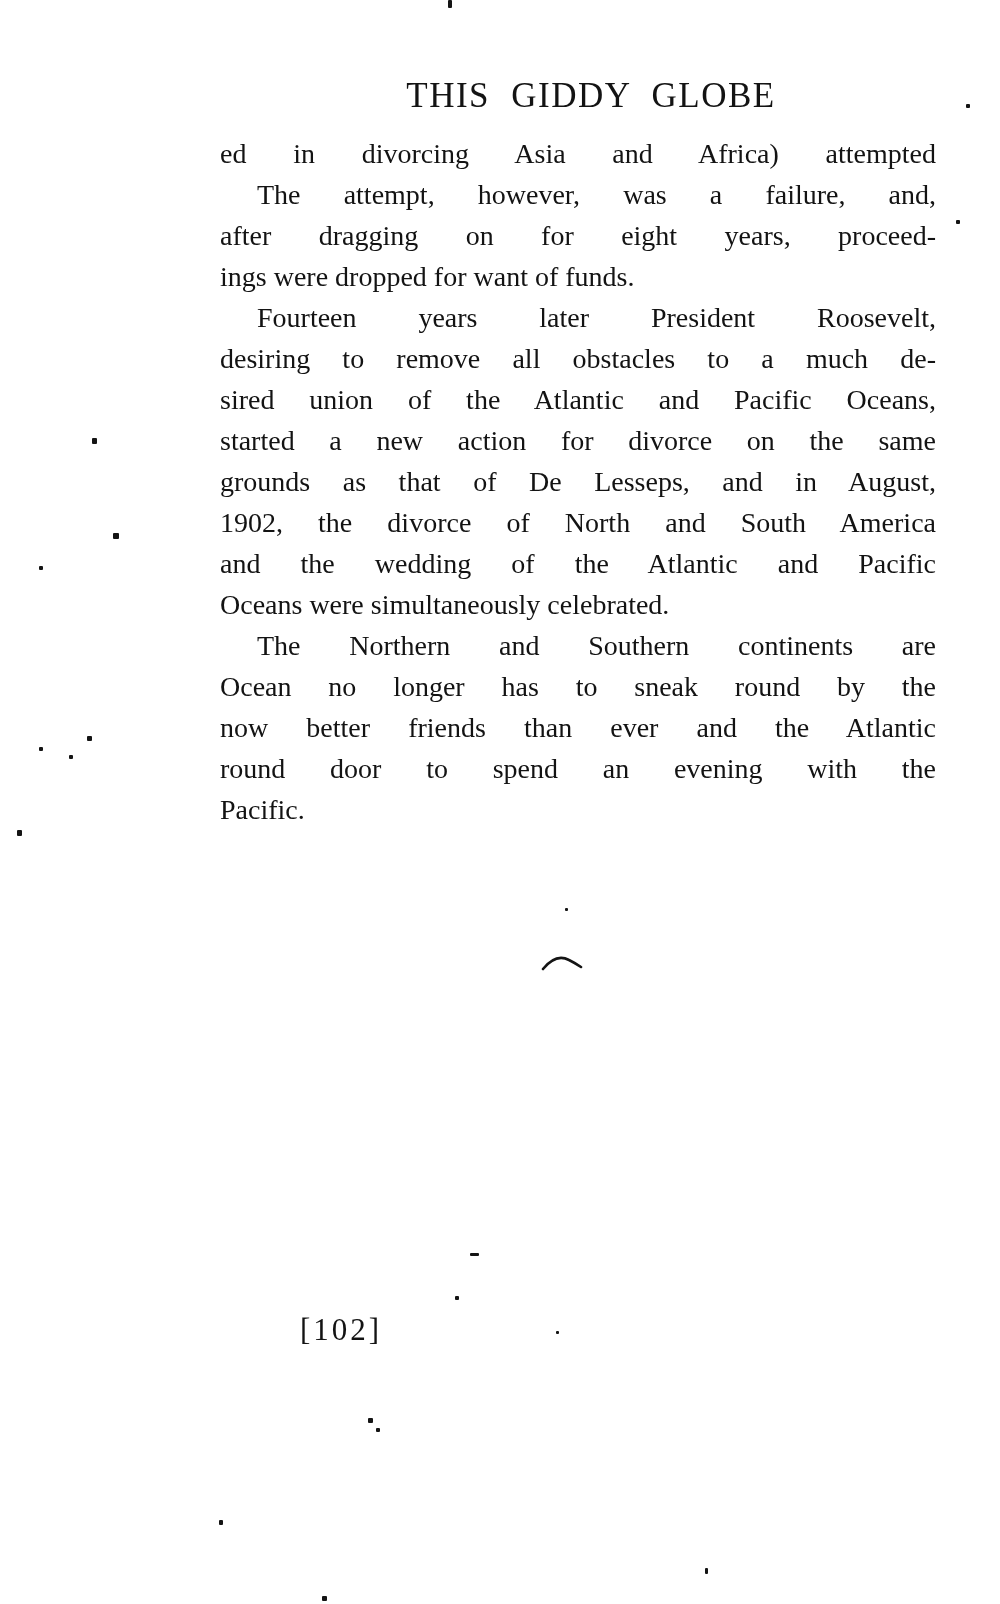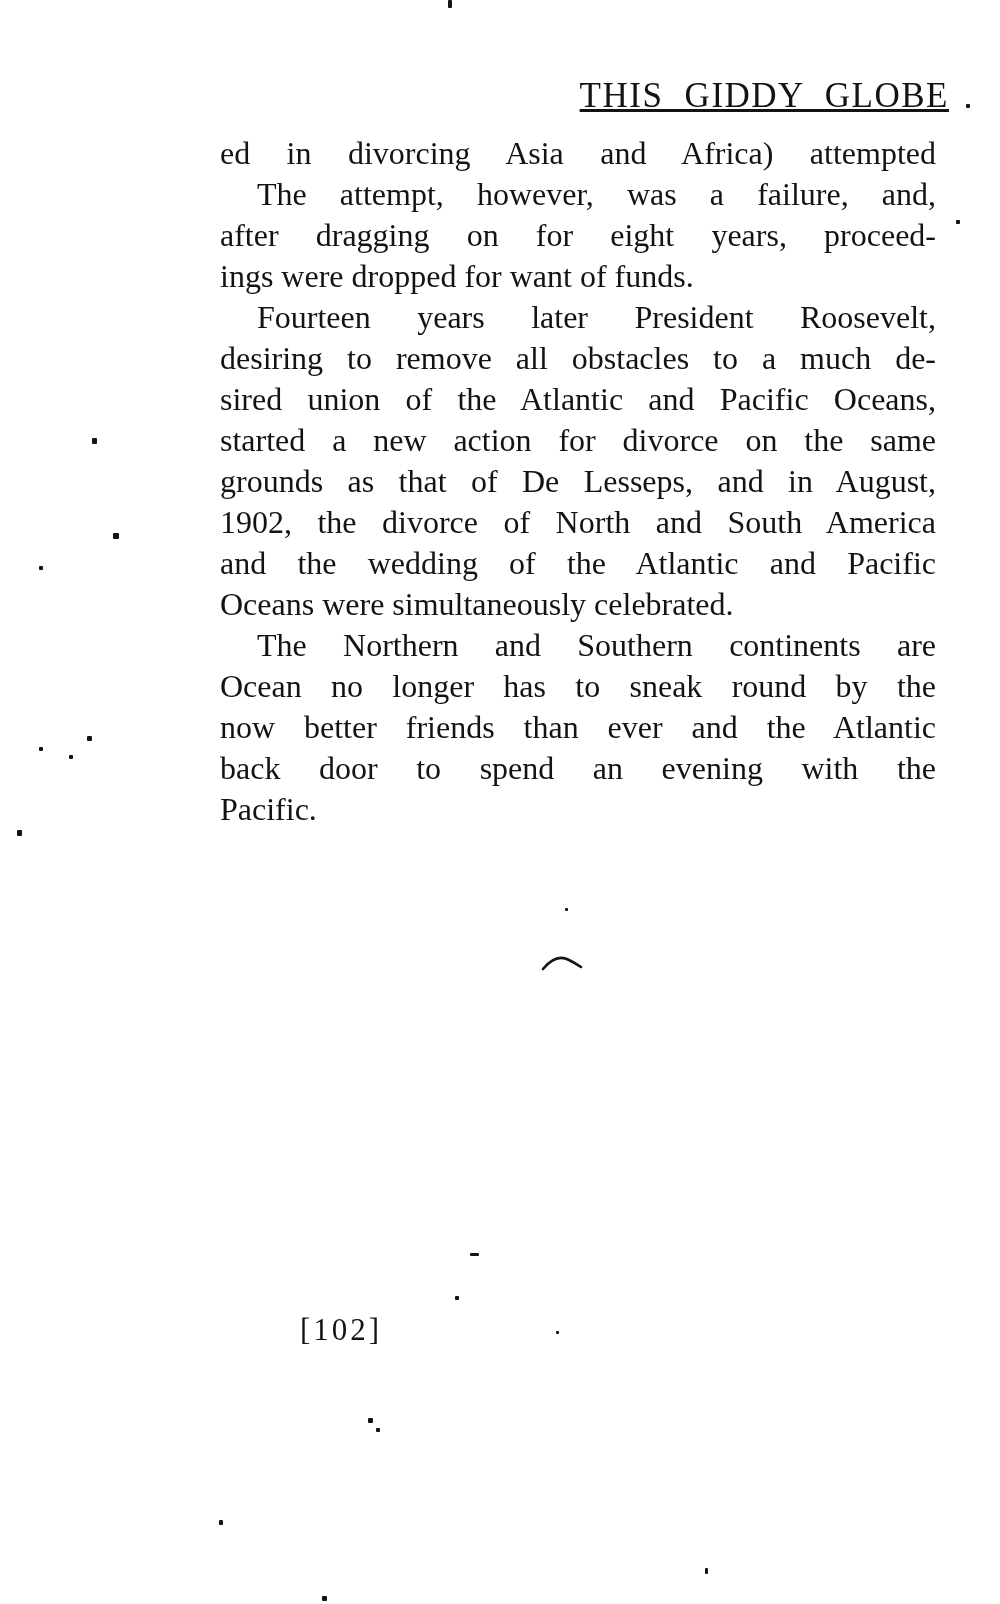--- a/index.html
+++ b/index.html
@@ -14,34 +14,33 @@
   }
   .page {
     position: absolute;
     inset: 0;
   }
   .running-head {
     position: absolute;
     left: 233px;
     top: 76px;
     width: 716px;
-    text-align: right;
+    text-align: center;
     font-size: 35px;
     font-weight: normal;
     letter-spacing: 1.5px;
     word-spacing: 11px;
     white-space: nowrap;
-    text-decoration: underline;
   }
   .text-block {
     position: absolute;
     left: 220px;
     top: 133px;
     width: 716px;
-    font-size: 32px;
+    font-size: 28px;
     line-height: 41px;
   }
   .line {
     text-align: justify;
     text-align-last: justify;
     box-sizing: border-box;
     white-space: nowrap;
   }
   .line.para-end {
     text-align-last: left;
@@ -86,21 +85,21 @@
       <div class="line">desiring to remove all obstacles to a much de-</div>
       <div class="line">sired union of the Atlantic and Pacific Oceans,</div>
       <div class="line">started a new action for divorce on the same</div>
       <div class="line">grounds as that of De Lesseps, and in August,</div>
       <div class="line">1902, the divorce of North and South America</div>
       <div class="line">and the wedding of the Atlantic and Pacific</div>
       <div class="line para-end">Oceans were simultaneously celebrated.</div>
       <div class="line indent">The Northern and Southern continents are</div>
       <div class="line">Ocean no longer has to sneak round by the</div>
       <div class="line">now better friends than ever and the Atlantic</div>
-      <div class="line">back door to spend an evening with the</div>
+      <div class="line">round door to spend an evening with the</div>
       <div class="line para-end">Pacific.</div>
     </div>
 
   <svg class="ornament" viewBox="0 0 42 20" xmlns="http://www.w3.org/2000/svg">
     <path d="M2 16 Q 15 0 28 7 Q 34 10 40 14" fill="none" stroke="#141414" stroke-width="2.6" stroke-linecap="round"></path>
   </svg>
 
   <div class="page-number">[102]</div>
 
   <div id="speck-layer">

